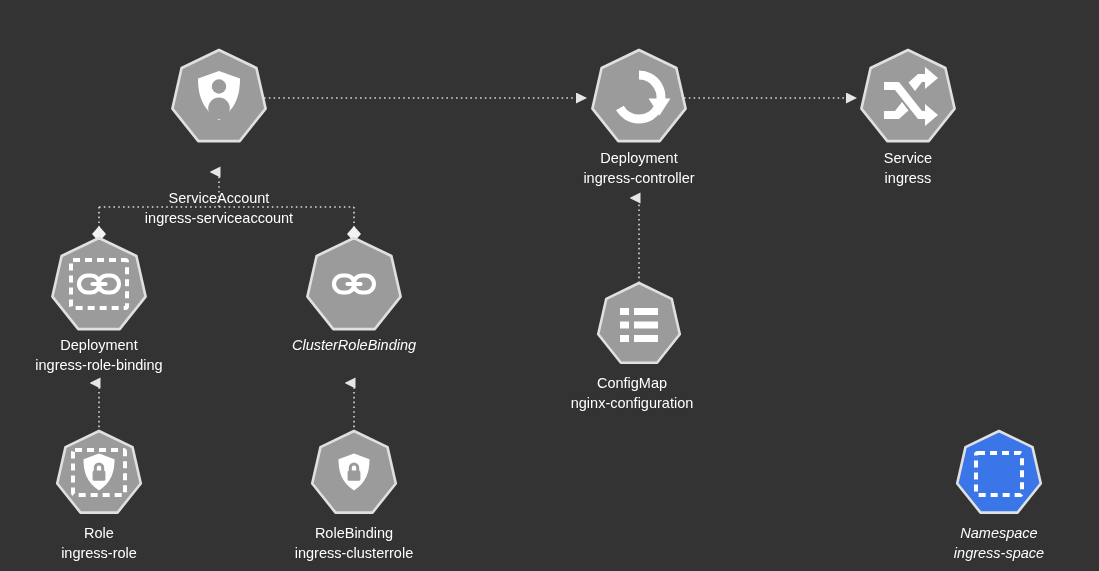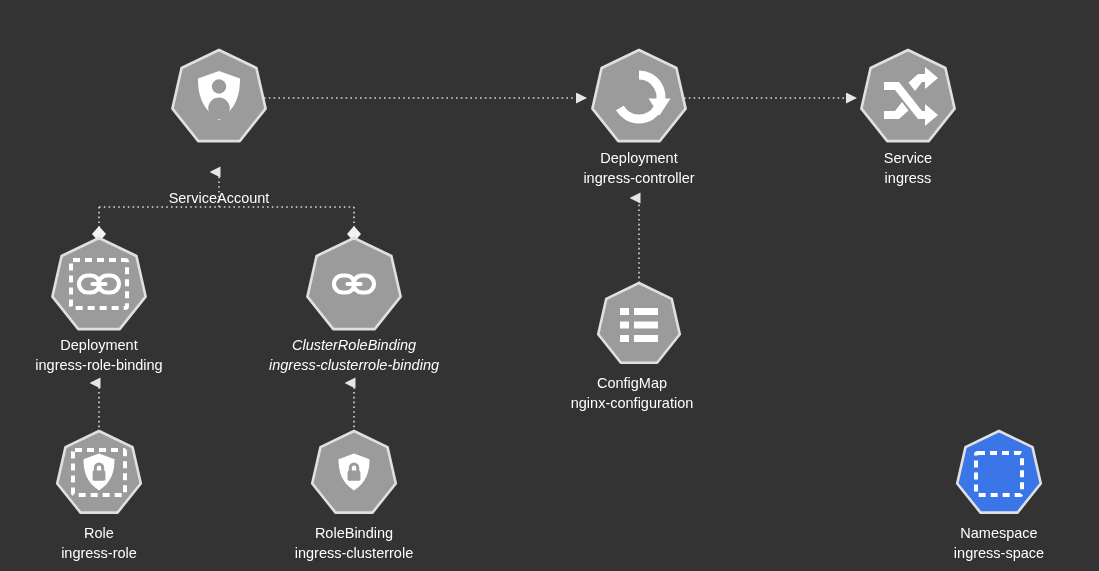--- a/index.html
+++ b/index.html
@@ -155,53 +155,53 @@
   </g>
 
   <g transform="translate(999,474)">
     <path d="M0,-43 L33.5,-26.9 L41.8,9.5 L18.5,38.6 L-18.5,38.6 L-41.8,9.5 L-33.5,-26.9 Z" fill="#3b76e8" stroke="#e0e0e0" stroke-width="2.6" stroke-linejoin="round"></path>
     <rect x="-23" y="-21" width="46" height="42" rx="2" fill="none" stroke="#ffffff" stroke-width="4" stroke-dasharray="7 5"></rect>
   </g>
 </svg>
 
 <div class="node-label" style="left:219px;top:148px;margin-top:40px;">
   <span class="k">ServiceAccount</span>
+  <span class="n">ingress-serviceaccount</span>
 </div>
 
 <div class="node-label" style="left:639px;top:148px;">
   <span class="k">Deployment</span>
   <span class="n">ingress-controller</span>
 </div>
 
 <div class="node-label" style="left:908px;top:148px;">
   <span class="k">Service</span>
   <span class="n">ingress</span>
 </div>
 
 <div class="node-label" style="left:99px;top:335px;">
   <span class="k">Deployment</span>
   <span class="n">ingress-role-binding</span>
 </div>
 
 <div class="node-label" style="left:354px;top:335px;font-style:italic;">
   <span class="k">ClusterRoleBinding</span>
-  <span class="n">ingress-clusterrole-binding</span>
 </div>
 
 <div class="node-label" style="left:632px;top:373px;">
   <span class="k">ConfigMap</span>
   <span class="n">nginx-configuration</span>
 </div>
 
 <div class="node-label" style="left:99px;top:523px;">
   <span class="k">Role</span>
   <span class="n">ingress-role</span>
 </div>
 
 <div class="node-label" style="left:354px;top:523px;">
   <span class="k">RoleBinding</span>
   <span class="n">ingress-clusterrole</span>
 </div>
 
-<div class="node-label" style="left:999px;top:523px;">
+<div class="node-label" style="left:999px;top:523px;font-style:italic;">
   <span class="k">Namespace</span>
   <span class="n">ingress-space</span>
 </div>
 
 </body></html>

